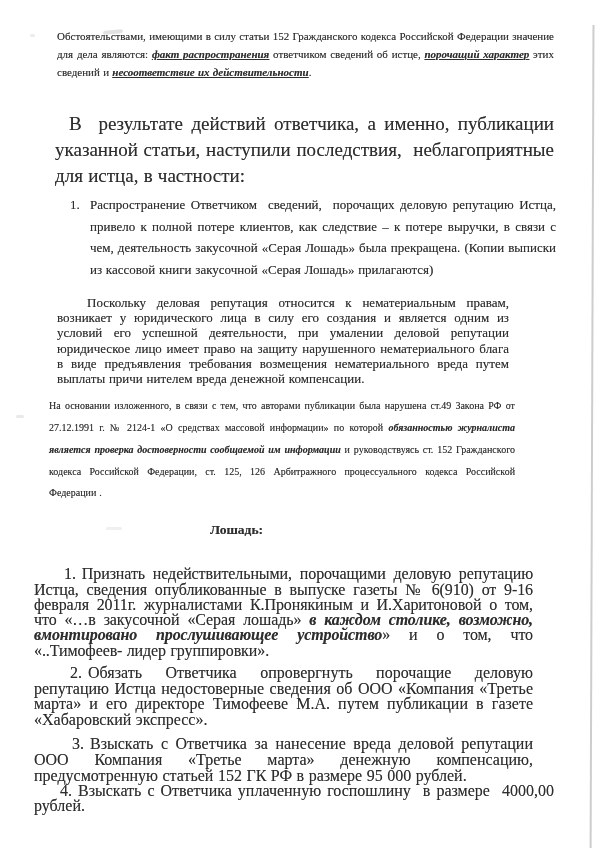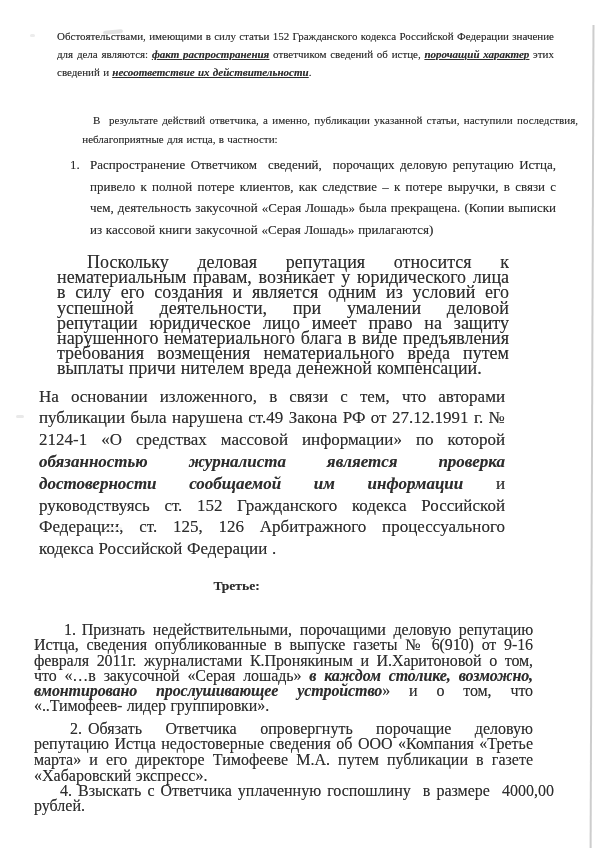--- a/index.html
+++ b/index.html
@@ -21,28 +21,28 @@
   }
   .para{
     margin:0;text-align:justify;text-align-last:left;
     word-spacing:.5px;
   }
   .b{font-weight:700;}
   .i{font-style:italic;}
   .u{text-decoration:underline;}
 
   .p-circ{margin:27px 0 0 57px;width:497px;font-size:11px;line-height:18px;}
-  .p-result{margin:30px 0 0 79px;width:499px;font-size:11px;line-height:19px;text-indent:14px;}
+  .p-result{margin:30px 0 0 55px;width:499px;font-size:19px;line-height:26px;text-indent:14px;}
   .li-cons{
     position:relative;margin:5px 0 0 70px;width:486px;box-sizing:border-box;
     padding-left:20px;font-size:13px;line-height:21.5px;
   }
   .hang-num{position:absolute;left:0;top:0;}
-  .p-reput{margin:15px 0 0 57px;width:452px;font-size:18px;line-height:15.2px;text-indent:30px;}
-  .p-legal{margin:9px 0 0 39px;width:466px;font-size:17px;line-height:21.8px;}
+  .p-reput{margin:15px 0 0 57px;width:452px;font-size:13px;line-height:15.2px;text-indent:30px;}
+  .p-legal{margin:9px 0 0 49px;width:466px;font-size:10px;line-height:21.8px;}
   .h-pray{
     margin:18px 0 0 0;width:473px;text-align:center;
     font-weight:700;font-size:13.5px;line-height:16px;
   }
   .req{margin-left:34px;width:499px;font-size:16px;line-height:15.3px;}
   .req .num{margin-right:6px;}
   .req1{margin-top:28px;text-indent:30px;letter-spacing:-.1px;}
   .req2{margin-top:7px;text-indent:36px;line-height:15.6px;}
   .req3{margin-top:9px;text-indent:38px;line-height:15.6px;}
   .req4{text-indent:26px;width:520px;line-height:15px;}
@@ -69,30 +69,33 @@
 
   <div class="para li-cons">
     <span class="hang-num">1.</span>
     <span><span>Распространение Ответчиком &nbsp;сведений, &nbsp;порочащих деловую репутацию Истца, привело к полной потере клиентов, как следствие – к потере выручки, в связи с чем, деятельность закусочной «Серая Лошадь» была прекращена. (Копии выписки из кассовой книги закусочной «Серая Лошадь» прилагаются)</span></span>
   </div>
 
   <p class="para p-reput"><span>Поскольку деловая репутация относится к нематериальным правам, возникает у юридического лица в силу его создания и является одним из условий его успешной деятельности, при умалении деловой репутации юридическое лицо имеет право на защиту нарушенного нематериального блага в виде предъявления требования возмещения нематериального вреда путем выплаты причи нителем вреда денежной компенсации.</span></p>
 
   <p class="para p-legal"><span>На основании изложенного, в связи с тем, что авторами публикации была нарушена ст.49 Закона РФ от 27.12.1991 г. № 2124-1 «О средствах массовой информации» по которой </span><span class="b i">обязанностью журналиста является проверка достоверности сообщаемой им информации</span><span> и руководствуясь ст. 152 Гражданского кодекса Российской Федерации, ст. 125, 126 Арбитражного процессуального кодекса Российской Федерации .</span></p>
 
-  <h2 class="h-pray">Третье:</h2>
+  <h2 class="h-pray">Лошадь:</h2>
 
   <p class="para req req1">
     <span class="num">1.</span><span><span>Признать недействительными, порочащими деловую репутацию Истца, сведения опубликованные в выпуске газеты № 6(910) от 9-16 февраля 2011г. журналистами К.Пронякиным и И.Харитоновой о том, что «…в закусочной «Серая лошадь» </span><span class="b i">в каждом столике, возможно, вмонтировано прослушивающее устройство</span><span>» и о том, что «..Тимофеев- лидер группировки».</span></span>
   </p>
 
   <p class="para req req2">
     <span class="num">2.</span><span><span>Обязать Ответчика опровергнуть порочащие деловую репутацию Истца недостоверные сведения об ООО «Компания «Третье марта» и его директоре Тимофееве М.А. путем публикации в газете «Хабаровский экспресс».</span></span>
   </p>
 
+  <p class="para req req3">
+    <span class="num">3.</span><span><span>Взыскать с Ответчика за нанесение вреда деловой репутации ООО Компания «Третье марта» денежную компенсацию, предусмотренную статьей 152 ГК РФ в размере 95&nbsp;000 рублей.</span></span>
+  </p>
 
   <p class="para req req4">
     <span class="num">4.</span><span><span>Взыскать с Ответчика уплаченную госпошлину &nbsp;в размере &nbsp;4000,00 рублей.</span></span>
   </p>
 
   <div class="scan-line"></div>
 
   <div class="speck speck-a"></div>
   <div class="speck speck-b"></div>
   <div class="speck speck-c"></div>

